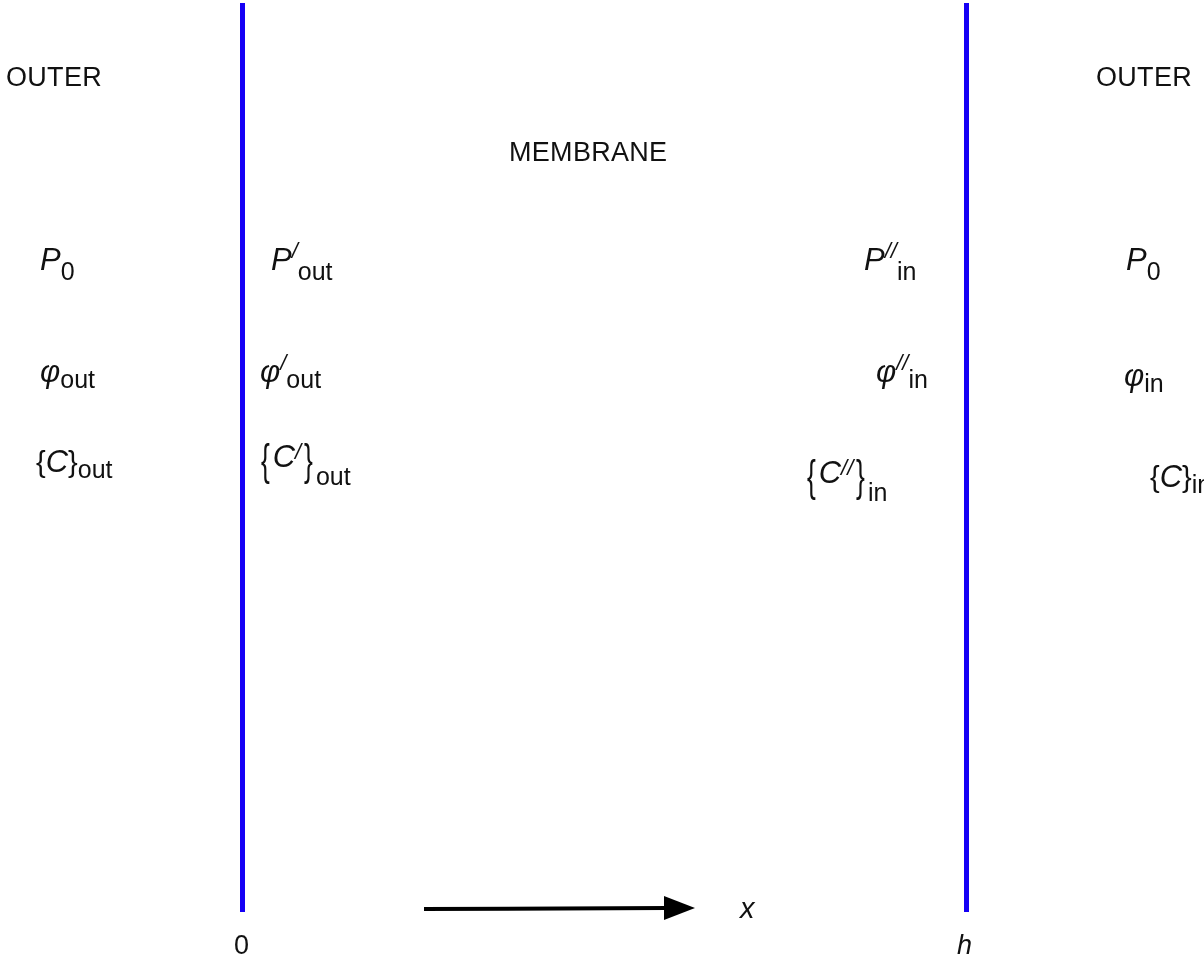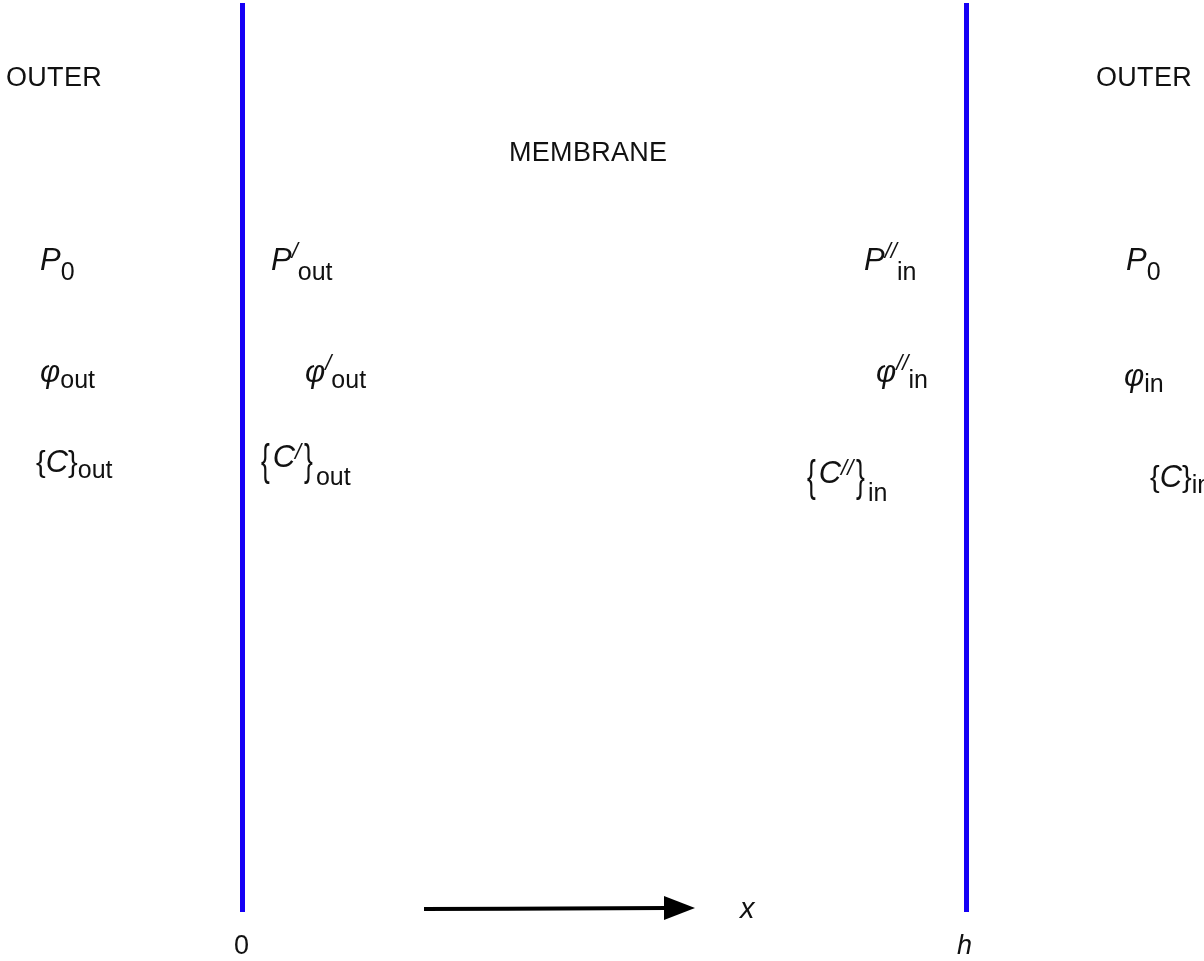--- a/index.html
+++ b/index.html
@@ -33,21 +33,21 @@
 <div class="abs sym" style="left:40px; top:356px;">
   <span class="it">φ</span><span class="sub" style="top:6px;">out</span>
 </div>
 <div class="abs sym" style="left:36px; top:446px;">
   <span class="sbrace">{</span><span class="it">C</span><span class="sbrace">}</span><span class="sub" style="top:6px;">out</span>
 </div>
 
 <div class="abs sym" style="left:271px; top:244px;">
   <span class="it">P</span><span class="sup">/</span><span class="sub">out</span>
 </div>
-<div class="abs sym" style="left:260px; top:356px;margin-left:45px;">
+<div class="abs sym" style="left:260px; top:356px;">
   <span class="it">φ</span><span class="sup">/</span><span class="sub" style="top:6px;">out</span>
 </div>
 <div class="abs sym" style="left:258px; top:434px;">
   <span class="brace">{</span><span class="it" style="position:relative; top:-4px;">C</span><span class="sup">/</span><span class="brace">}</span><span class="sub" style="top:14px;">out</span>
 </div>
 
 <div class="abs sym" style="left:864px; top:244px;">
   <span class="it">P</span><span class="sup">//</span><span class="sub">in</span>
 </div>
 <div class="abs sym" style="left:876px; top:356px;">

